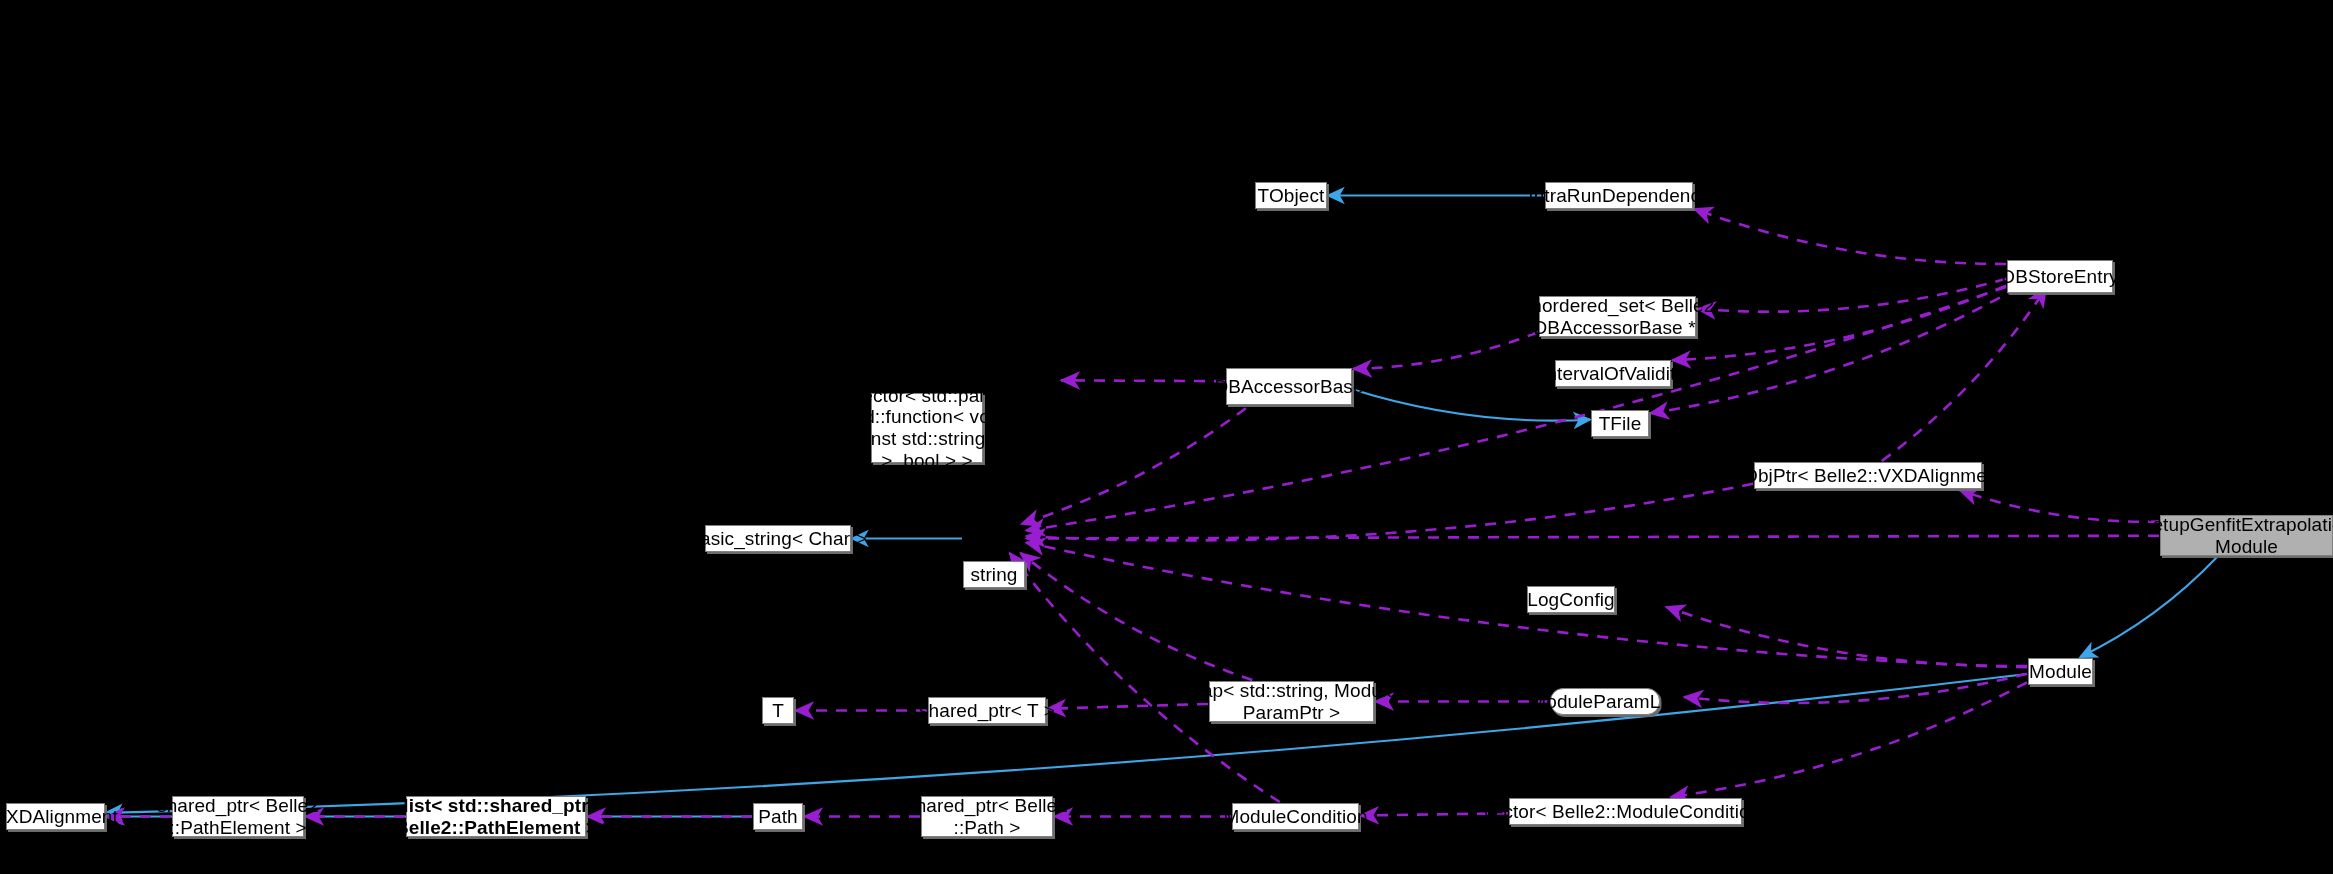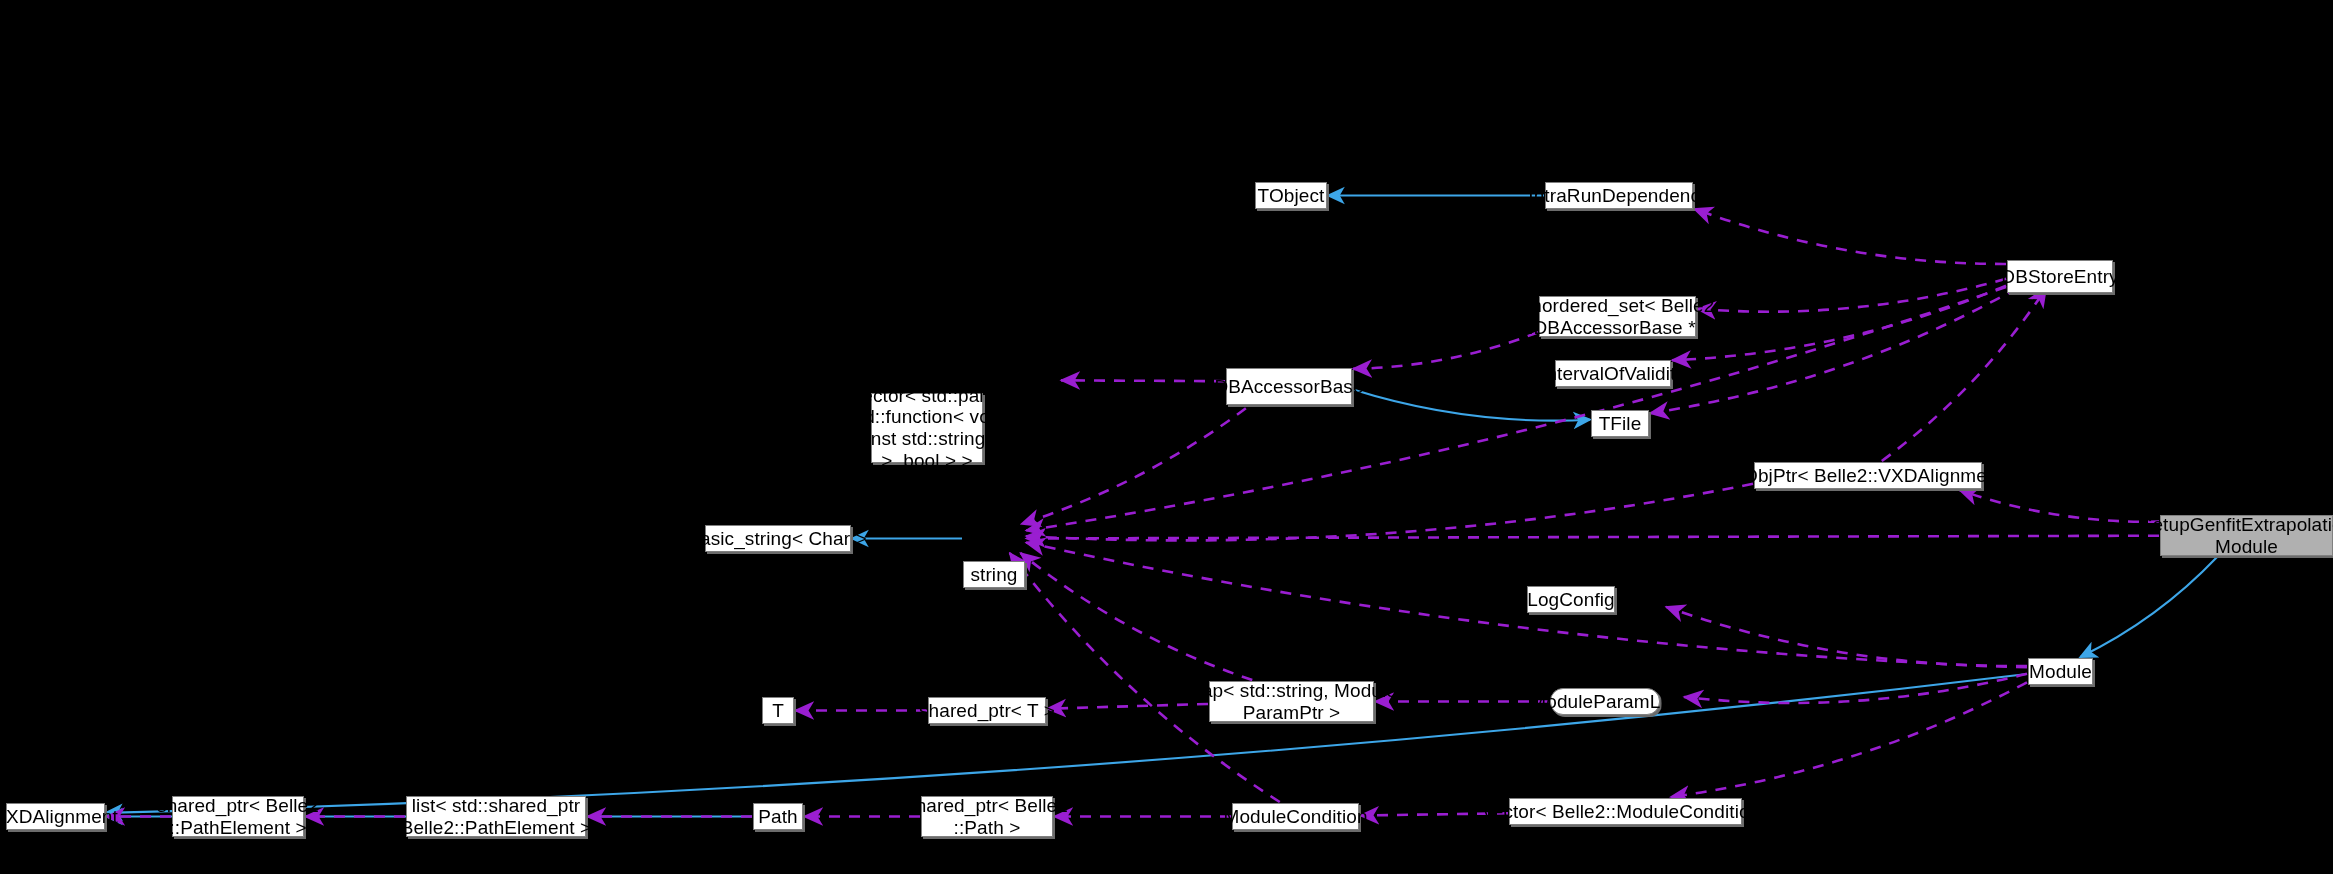--- a/index.html
+++ b/index.html
@@ -95,21 +95,21 @@
       <div class="node" style="left: 1527px; top: 586px; width: 88px; height: 27px;">LogConfig</div>
       <div class="node" style="left: 2028px; top: 658px; width: 65px; height: 27px;">Module</div>
       <div class="node" style="left: 762px; top: 697px; width: 32px; height: 27px;">T</div>
       <div class="node" style="left: 928px; top: 697px; width: 118px; height: 27px;">shared_ptr&lt; T &gt;</div>
       <div class="node" style="left: 1209px; top: 681px; width: 165px; height: 41px;">map&lt; std::string, Module
 ParamPtr &gt;</div>
       <div class="node" style="left: 1550px; top: 688px; width: 110px; height: 27px; border-radius: 13px;">ModuleParamList</div>
       <div class="node" style="left: 6px; top: 803px; width: 99px; height: 27px;">VXDAlignment</div>
       <div class="node" style="left: 172px; top: 796px; width: 132px; height: 41px;">shared_ptr&lt; Belle2
 ::PathElement &gt;</div>
-      <div class="node" style="left: 406px; top: 796px; width: 180px; height: 41px;">list&lt; std::shared_ptr
+      <div class="node" style="left: 406px; top: 796px; width: 180px; height: 41px; font-weight: bold;">list&lt; std::shared_ptr
 &lt; Belle2::PathElement &gt; &gt;</div>
       <div class="node" style="left: 753px; top: 803px; width: 50px; height: 27px;">Path</div>
       <div class="node" style="left: 921px; top: 796px; width: 132px; height: 41px;">shared_ptr&lt; Belle2
 ::Path &gt;</div>
       <div class="node" style="left: 1232px; top: 803px; width: 127px; height: 27px;">ModuleCondition</div>
       <div class="node" style="left: 1509px; top: 798px; width: 233px; height: 27px; padding-left: 9px;">vector&lt; Belle2::ModuleCondition &gt;</div>
     </div>
 </div>
 
 </body></html>

